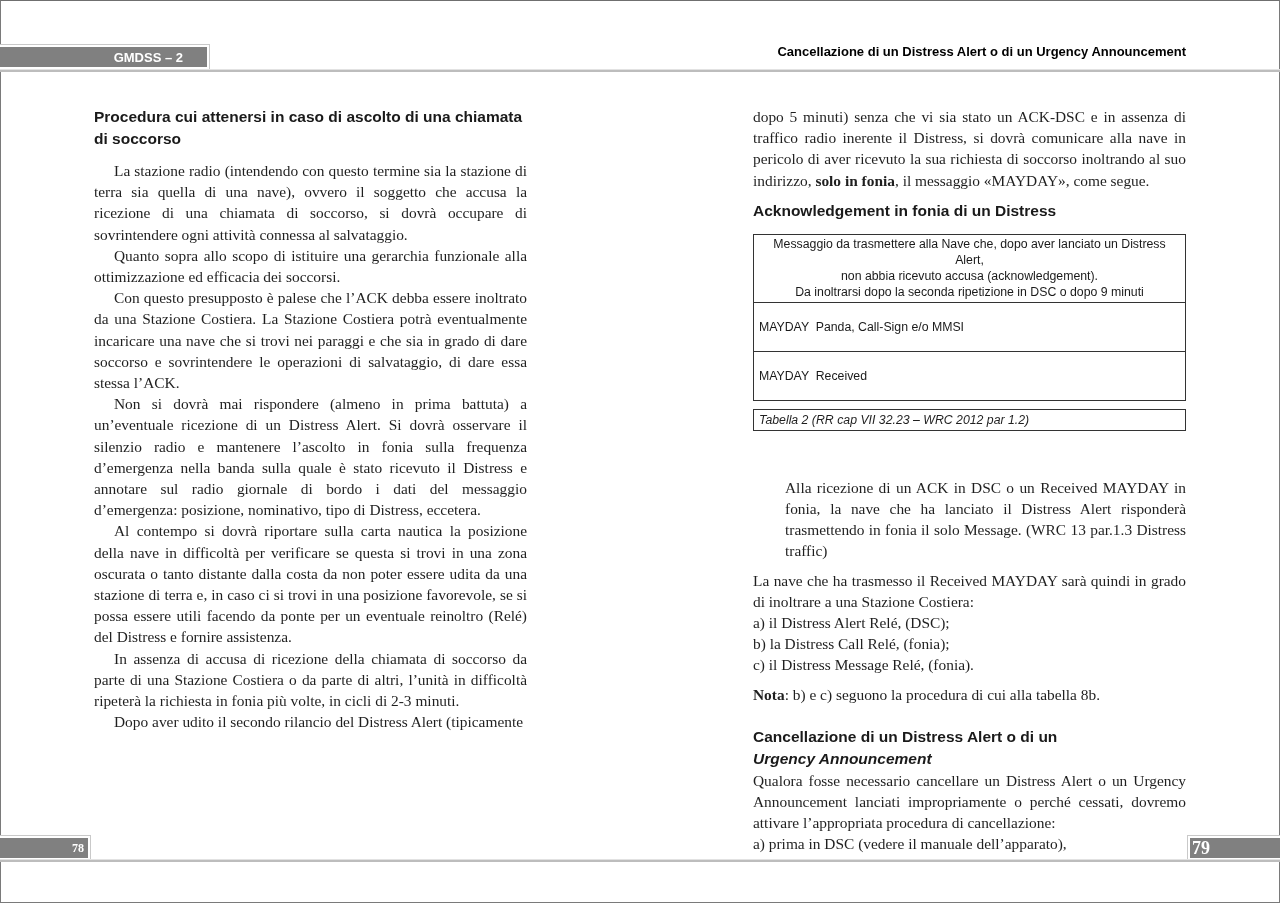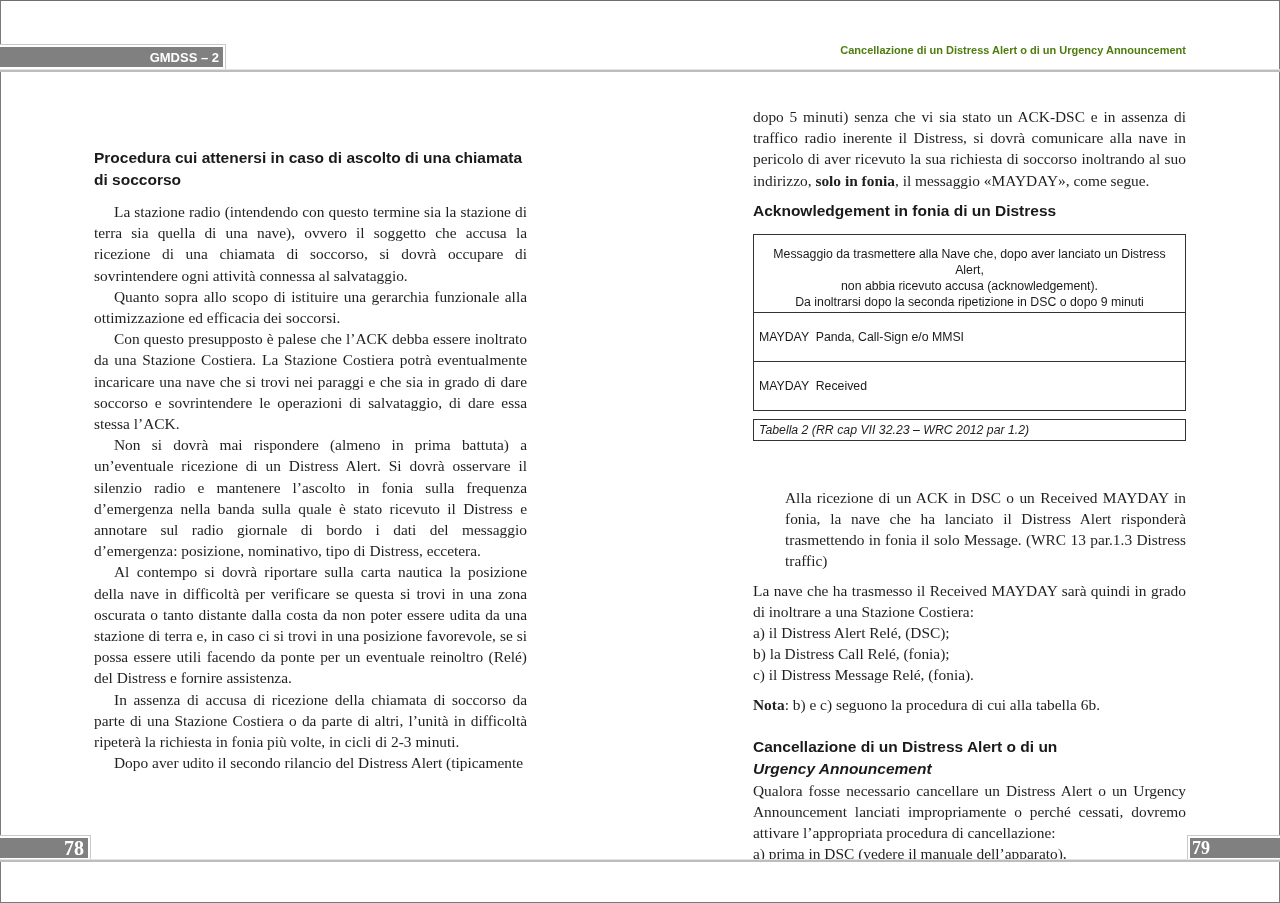--- a/index.html
+++ b/index.html
@@ -19,27 +19,27 @@
   }
   .rule.top { top: 69px; }
   .rule.bottom { top: 859px; }
 
   .tab {
     position: absolute; height: 20px; background: #808080; color: #fff;
     box-shadow: 0 0 0 2px #fff, 0 0 0 3px #c9c9c9;
     font-family: "Liberation Serif", serif; font-weight: bold;
     display: flex; align-items: center;
   }
-  .tab.running-left { left: 0; top: 47px; width: 223px; justify-content: flex-end; padding-right: 4px; box-sizing: border-box; font-size: 13px; font-weight: bold; font-family: "Liberation Sans", sans-serif; }
-  .tab.page-left { left: 0; top: 838px; width: 88px; justify-content: flex-end; padding-right: 4px; box-sizing: border-box; font-size: 20px; }
+  .tab.running-left { left: 0; top: 47px; width: 207px; justify-content: flex-end; padding-right: 24px; box-sizing: border-box; font-size: 13px; font-weight: bold; font-family: "Liberation Sans", sans-serif; }
+  .tab.page-left { left: 0; top: 838px; width: 88px; justify-content: flex-end; padding-right: 4px; box-sizing: border-box; font-size: 12px; }
   .tab.page-right { left: 1190px; top: 838px; width: 90px; justify-content: flex-start; padding-left: 2px; box-sizing: border-box; font-size: 18px; }
 
   .running-right {
     position: absolute; right: 94px; top: 44px;
-    font-size: 11px; font-weight: bold; color: #4d7c0f;
+    font-size: 13px; font-weight: bold; color: #000000;
   }
 
   .col {
     position: absolute; top: 106px; width: 433px;
     font-family: "Liberation Serif", serif; font-size: 15.4px; line-height: 21.2px;
     color: #1f1f1f;
   }
   .col.left { left: 94px; }
   .col.right { left: 753px; }
 
@@ -49,42 +49,42 @@
     font-family: "Liberation Sans", sans-serif; font-weight: bold;
     font-size: 15.5px; line-height: 22px; color: #1a1a1a; margin: 0;
   }
   .h i { font-style: italic; }
 
   .ack-table {
     margin-top: 12px; width: 433px; border-collapse: collapse;
     font-family: "Liberation Sans", sans-serif; font-size: 12.3px; line-height: 16px; color: #1a1a1a;
   }
   .ack-table td { border: 1px solid #333; padding: 16px 5px; }
-  .ack-table td.head { text-align: center; padding: 11px 5px 2px; }
+  .ack-table td.head { text-align: center; padding: 1px 5px 2px; }
   .caption {
     margin-top: 8px; border: 1px solid #333; width: 421px; padding: 2px 5px;
     font-family: "Liberation Sans", sans-serif; font-style: italic; font-size: 12.3px; line-height: 16px;
   }
   ul.plain { list-style: none; margin: 0; padding: 0; }
   ul.plain li { text-align: left; }
   ul.hang li { padding-left: 14px; text-indent: -14px; }
 </style>
 </head>
 <body>
 
 <div class="frame"></div>
 
 <div class="tab running-left">
   <span>GMDSS – 2</span>
 </div>
 <div class="running-right">Cancellazione di un Distress Alert o di un Urgency Announcement</div>
 <div class="rule top"></div>
 
 <div class="col left">
-  <h2 class="h" style="margin-bottom:10px;margin-top:41px;">Procedura cui attenersi in caso di ascolto di una chiamata di soccorso</h2>
+  <h2 class="h" style="margin-bottom:10px;">Procedura cui attenersi in caso di ascolto di una chiamata di soccorso</h2>
   <p class="indent">La stazione radio (intendendo con questo termine sia la stazione di terra sia quella di una nave), ovvero il soggetto che accusa la ricezione di una chiamata di soccorso, si dovrà occupare di sovrintendere ogni attività connessa al salvataggio.</p>
   <p class="indent">Quanto sopra allo scopo di istituire una gerarchia funzionale alla ottimizzazione ed efficacia dei soccorsi.</p>
   <p class="indent">Con questo presupposto è palese che l’ACK debba essere inoltrato da una Stazione Costiera. La Stazione Costiera potrà eventualmente incaricare una nave che si trovi nei paraggi e che sia in grado di dare soccorso e sovrintendere le operazioni di salvataggio, di dare essa stessa l’ACK.</p>
   <p class="indent">Non si dovrà mai rispondere (almeno in prima battuta) a un’eventuale ricezione di un Distress Alert. Si dovrà osservare il silenzio radio e mantenere l’ascolto in fonia sulla frequenza d’emergenza nella banda sulla quale è stato ricevuto il Distress e annotare sul radio giornale di bordo i dati del messaggio d’emergenza: posizione, nominativo, tipo di Distress, eccetera.</p>
   <p class="indent">Al contempo si dovrà riportare sulla carta nautica la posizione della nave in difficoltà per verificare se questa si trovi in una zona oscurata o tanto distante dalla costa da non poter essere udita da una stazione di terra e, in caso ci si trovi in una posizione favorevole, se si possa essere utili facendo da ponte per un eventuale reinoltro (Relé) del Distress e fornire assistenza.</p>
   <p class="indent">In assenza di accusa di ricezione della chiamata di soccorso da parte di una Stazione Costiera o da parte di altri, l’unità in difficoltà ripeterà la richiesta in fonia più volte, in cicli di 2-3 minuti.</p>
   <p class="indent">Dopo aver udito il secondo rilancio del Distress Alert (tipicamente</p>
 </div>
 
 <div class="col right">
@@ -111,21 +111,21 @@
     </table>
   <div class="caption">Tabella 2 (RR cap VII 32.23 – WRC 2012 par 1.2)</div>
 
   <p style="margin-top:46px;margin-left:32px;">Alla ricezione di un ACK in DSC o un Received MAYDAY in fonia, la nave che ha lanciato il Distress Alert risponderà trasmettendo in fonia il solo Message. (WRC 13 par.1.3 Distress traffic)</p>
   <p style="margin-top:8px;">La nave che ha trasmesso il Received MAYDAY sarà quindi in grado di inoltrare a una Stazione Costiera:</p>
   <ul class="plain">
     <li>a) il Distress Alert Relé, (DSC);</li>
     <li>b) la Distress Call Relé, (fonia);</li>
     <li>c) il Distress Message Relé, (fonia).</li>
   </ul>
-  <p style="margin-top:8px;"><b>Nota</b><span>: b) e c) seguono la procedura di cui alla tabella 6b.</span></p>
+  <p style="margin-top:8px;"><b>Nota</b><span>: b) e c) seguono la procedura di cui alla tabella 8b.</span></p>
 
   <h3 class="h" style="margin-top:21px;">
     <span>Cancellazione di un Distress Alert o di un</span><br>
     <i>Urgency Announcement</i>
   </h3>
   <p>Qualora fosse necessario cancellare un Distress Alert o un Urgency Announcement lanciati impropriamente o perché cessati, dovremo attivare l’appropriata procedura di cancellazione:</p>
   <ul class="plain hang">
     <li>a) prima in DSC (vedere il manuale dell’apparato),</li>
   </ul>
 </div>

